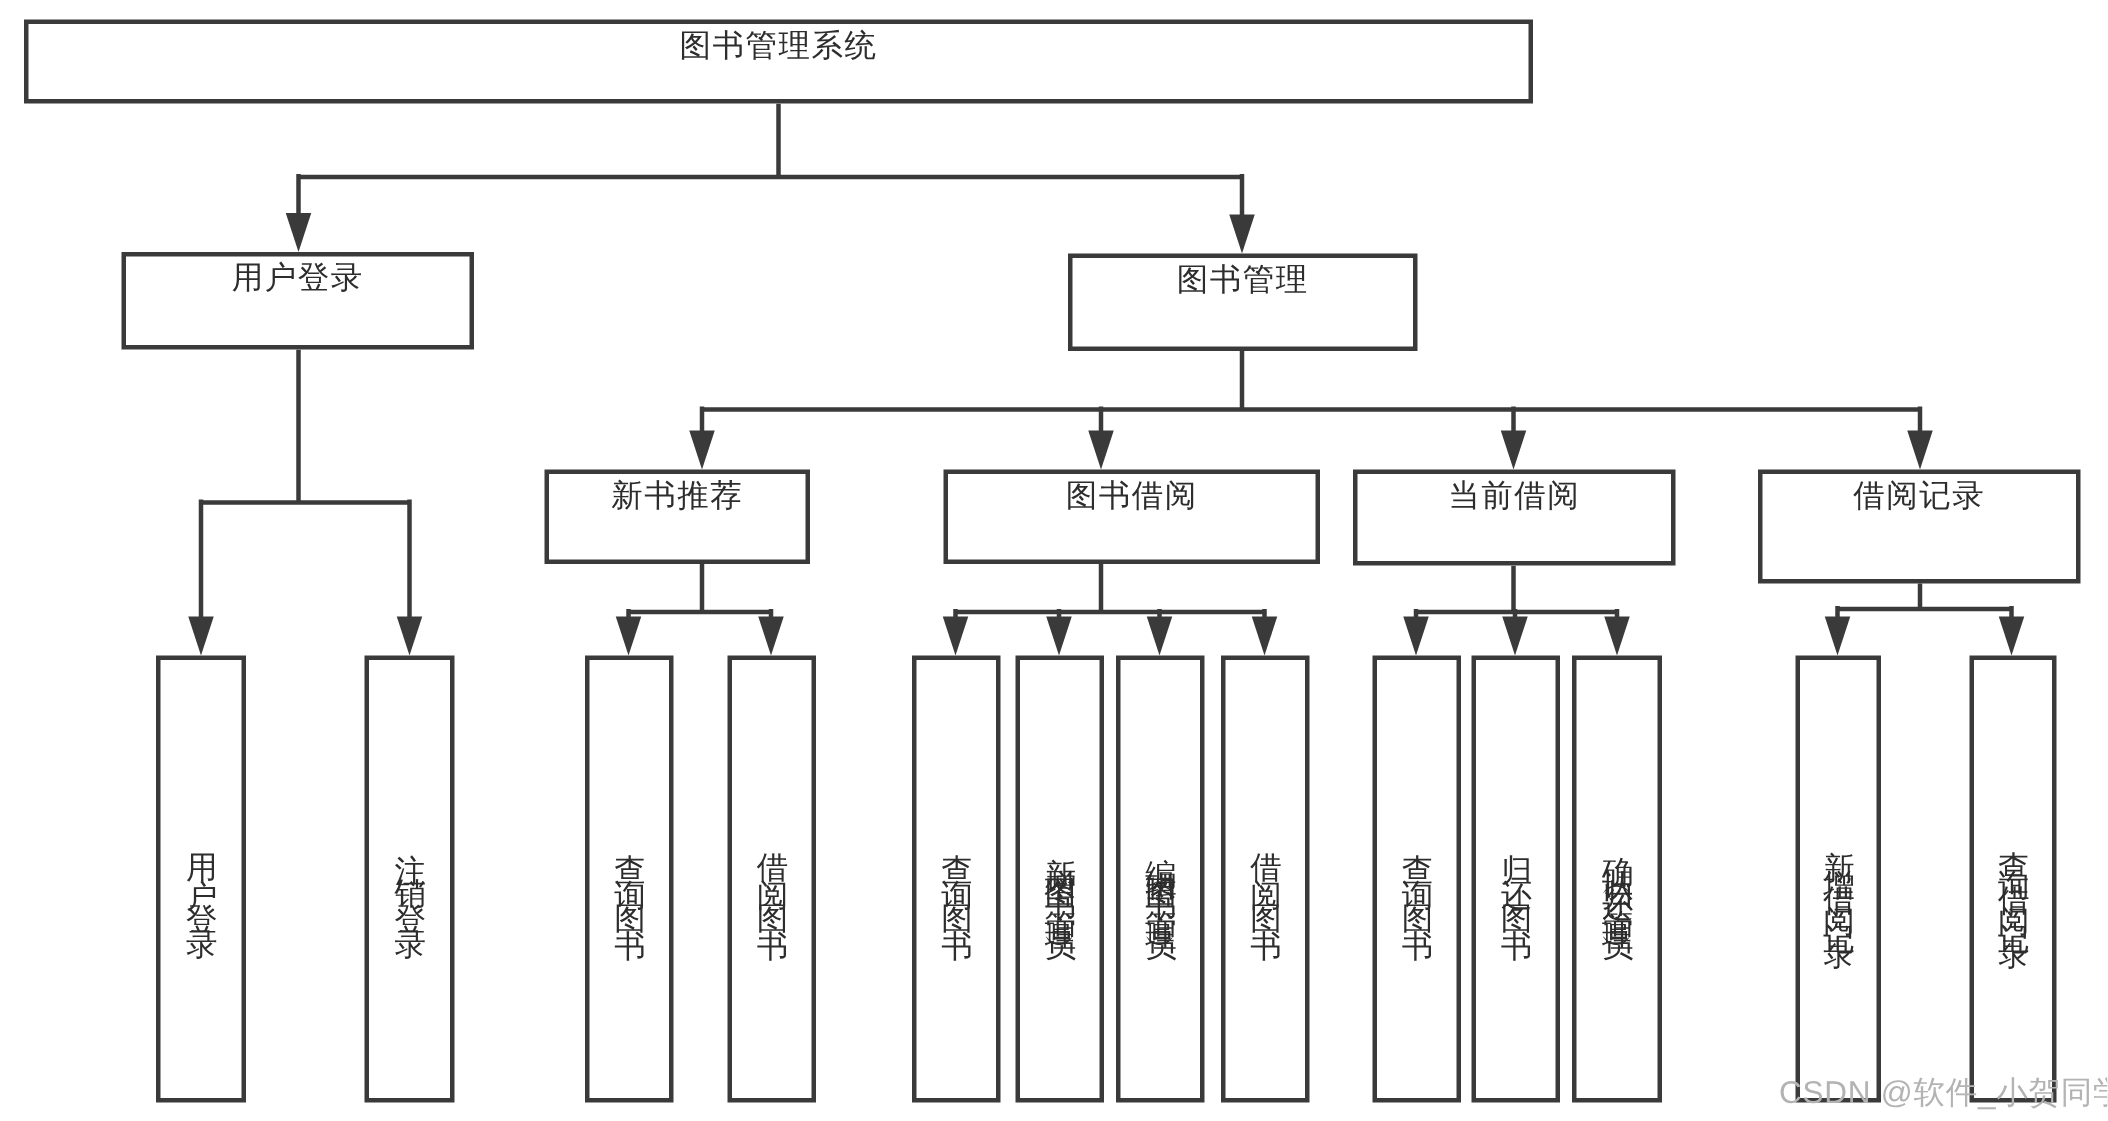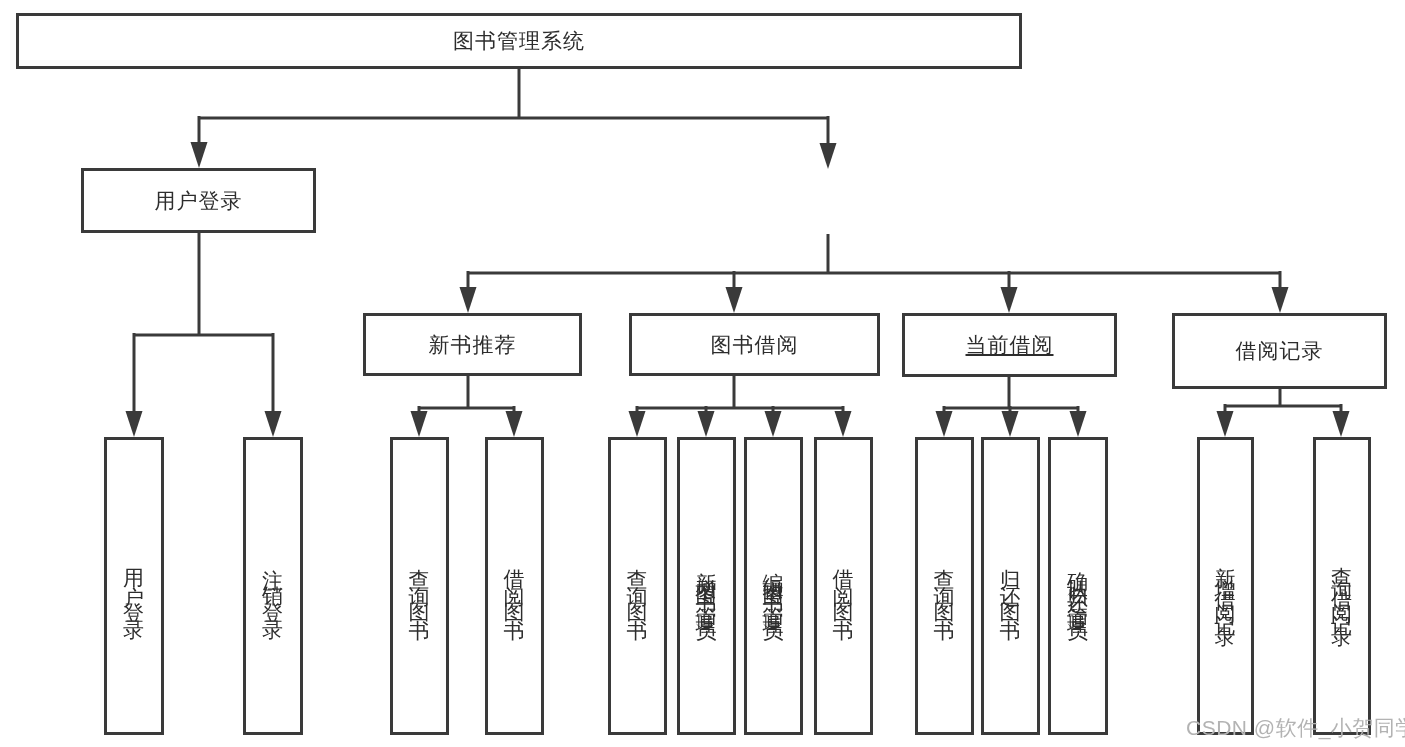--- a/index.html
+++ b/index.html
@@ -4,21 +4,21 @@
 <style>
   html,body{margin:0;padding:0;background:#ffffff;}
   body{font-family:"Liberation Sans","DejaVu Sans",sans-serif;}
   .canvas{
     position:relative;width:1405px;height:747px;background:#ffffff;overflow:hidden;
   }
   .edges{position:absolute;left:0;top:0;width:1405px;height:747px;}
   .node{
     position:absolute;box-sizing:border-box;background:#ffffff;
     border:3px solid #3a3a3a;color:#2d2d2d;
-    display:flex;align-items:center;justify-content:center;
+    display:flex;justify-content:center;
     font-size:21px;letter-spacing:1px;
   }
   .vnode{
     position:absolute;box-sizing:border-box;background:#ffffff;
     border:3px solid #3a3a3a;color:#2d2d2d;
     display:flex;align-items:center;justify-content:center;
     font-size:21px;
   }
   .vnode .vtext{
     writing-mode:vertical-lr;
@@ -114,28 +114,31 @@
     </g>
   </svg>
 
   <div class="node" style="left:16px;top:13px;width:1006px;height:56px;">
     <span>图书管理系统</span>
   </div>
 
   <div class="node" style="left:81px;top:168px;width:235px;height:65px;">
     <span>用户登录</span>
   </div>
+  <div class="node" style="left:712px;top:169px;width:233px;height:65px;">
+    <span>图书管理</span>
+  </div>
 
-  <div class="node" style="left:363px;top:313px;width:219px;height:63px;">
+  <div class="node" style="left:363px;top:313px;width:177px;height:63px;">
     <span>新书推荐</span>
   </div>
   <div class="node" style="left:629px;top:313px;width:251px;height:63px;">
     <span>图书借阅</span>
   </div>
-  <div class="node" style="left:902px;top:313px;width:215px;height:64px;text-decoration:underline;">
+  <div class="node" style="left:902px;top:313px;width:215px;height:64px;">
     <span>当前借阅</span>
   </div>
   <div class="node" style="left:1172px;top:313px;width:215px;height:76px;">
     <span>借阅记录</span>
   </div>
 
   <div class="vnode" style="left:104px;top:437px;width:60px;height:298px;">
     <span class="vtext sp4">用户登录</span>
   </div>
   <div class="vnode" style="left:243px;top:437px;width:60px;height:298px;">

